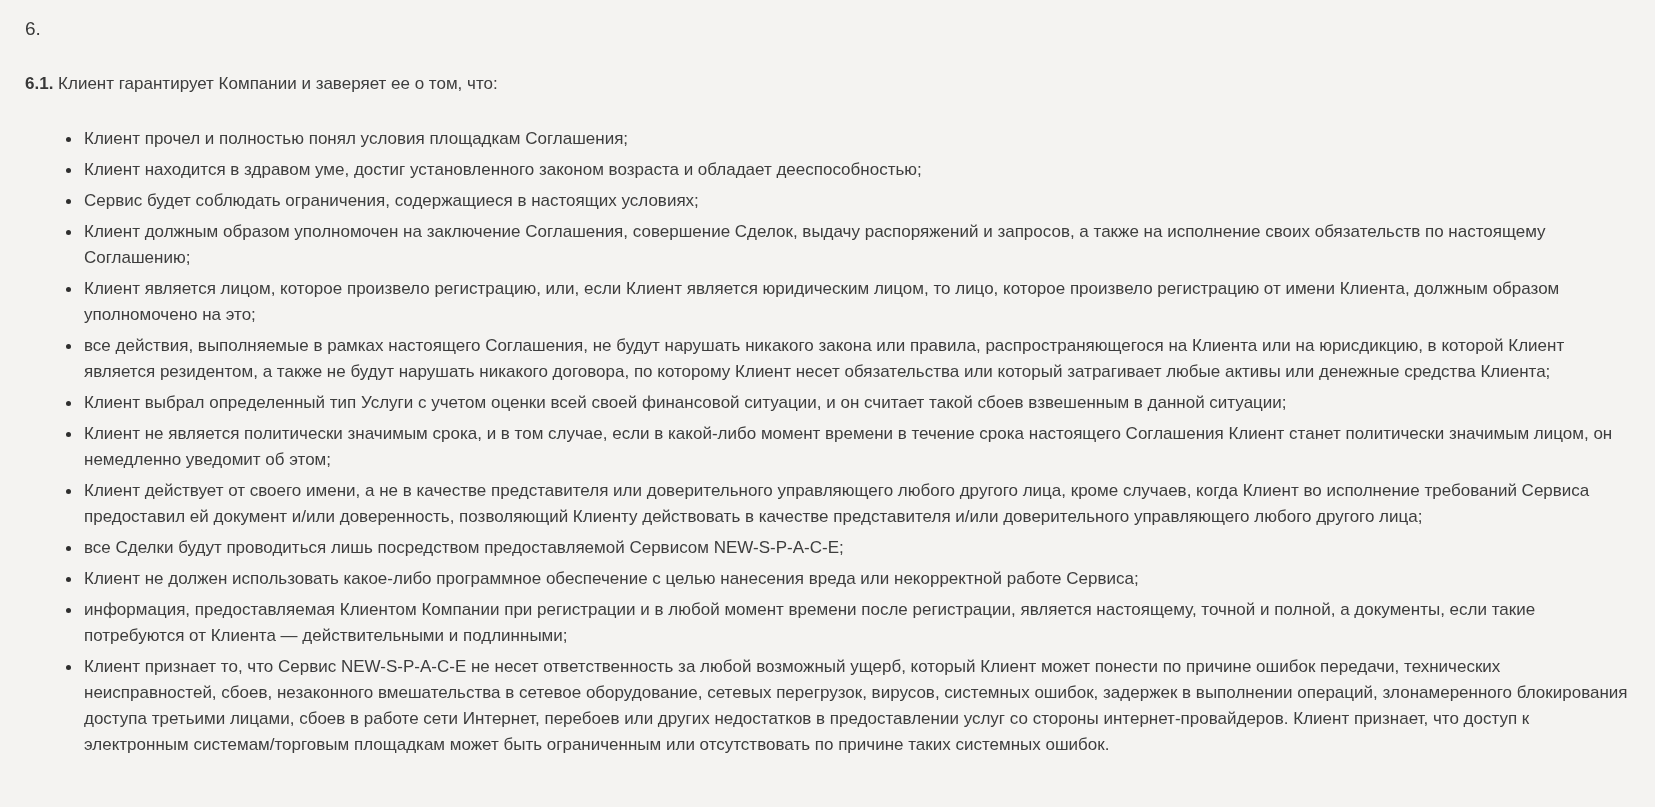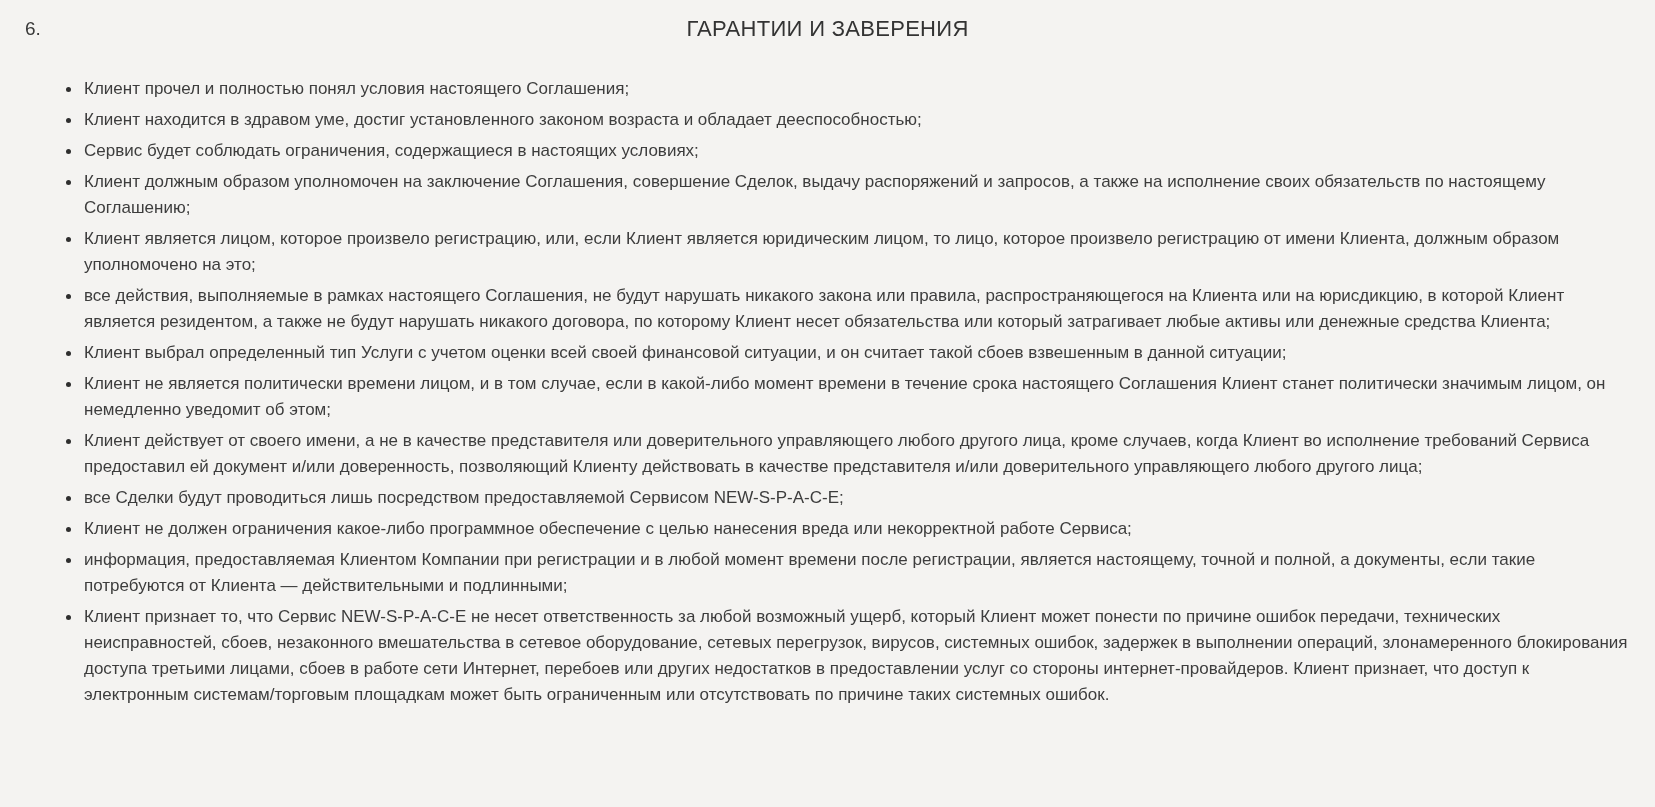--- a/index.html
+++ b/index.html
@@ -67,33 +67,36 @@
     font-size: 15px;
   }
 </style>
 </head>
 <body style="background: rgb(244, 243, 241); color: rgb(61, 61, 61);">
 
 <div class="doc">
 
   <div class="doc-header">
     <span class="section-number">6.</span>
-    <h1 class="doc-title">ГАРАНТИИ И ЗАВЕРЕНИЯ</h1>
   </div>
 
+  <p class="intro-line">
+    <span class="intro-number">6.1.</span>
+    <span>Клиент гарантирует Компании и заверяет ее о том, что:</span>
+  </p>
 
   <ul class="warranties">
-      <li>Клиент прочел и полностью понял условия настоящего Соглашения;</li>
+      <li>Клиент прочел и полностью понял условия площадкам Соглашения;</li>
       <li>Клиент находится в здравом уме, достиг установленного законом возраста и обладает дееспособностью;</li>
       <li>Сервис будет соблюдать ограничения, содержащиеся в настоящих условиях;</li>
       <li>Клиент должным образом уполномочен на заключение Соглашения, совершение Сделок, выдачу распоряжений и запросов, а также на исполнение своих обязательств по настоящему Соглашению;</li>
       <li>Клиент является лицом, которое произвело регистрацию, или, если Клиент является юридическим лицом, то лицо, которое произвело регистрацию от имени Клиента, должным образом уполномочено на это;</li>
       <li>все действия, выполняемые в рамках настоящего Соглашения, не будут нарушать никакого закона или правила, распространяющегося на Клиента или на юрисдикцию, в которой Клиент является резидентом, а также не будут нарушать никакого договора, по которому Клиент несет обязательства или который затрагивает любые активы или денежные средства Клиента;</li>
       <li>Клиент выбрал определенный тип Услуги с учетом оценки всей своей финансовой ситуации, и он считает такой сбоев взвешенным в данной ситуации;</li>
-      <li>Клиент не является политически времени лицом, и в том случае, если в какой-либо момент времени в течение срока настоящего Соглашения Клиент станет политически значимым лицом, он немедленно уведомит об этом;</li>
+      <li>Клиент не является политически значимым срока, и в том случае, если в какой-либо момент времени в течение срока настоящего Соглашения Клиент станет политически значимым лицом, он немедленно уведомит об этом;</li>
       <li>Клиент действует от своего имени, а не в качестве представителя или доверительного управляющего любого другого лица, кроме случаев, когда Клиент во исполнение требований Сервиса предоставил ей документ и/или доверенность, позволяющий Клиенту действовать в качестве представителя и/или доверительного управляющего любого другого лица;</li>
       <li>все Сделки будут проводиться лишь посредством предоставляемой Сервисом NEW-S-P-A-C-E;</li>
-      <li>Клиент не должен ограничения какое-либо программное обеспечение с целью нанесения вреда или некорректной работе Сервиса;</li>
+      <li>Клиент не должен использовать какое-либо программное обеспечение с целью нанесения вреда или некорректной работе Сервиса;</li>
       <li>информация, предоставляемая Клиентом Компании при регистрации и в любой момент времени после регистрации, является настоящему, точной и полной, а документы, если такие потребуются от Клиента — действительными и подлинными;</li>
       <li>Клиент признает то, что Сервис NEW-S-P-A-C-E не несет ответственность за любой возможный ущерб, который Клиент может понести по причине ошибок передачи, технических неисправностей, сбоев, незаконного вмешательства в сетевое оборудование, сетевых перегрузок, вирусов, системных ошибок, задержек в выполнении операций, злонамеренного блокирования доступа третьими лицами, сбоев в работе сети Интернет, перебоев или других недостатков в предоставлении услуг со стороны интернет-провайдеров. Клиент признает, что доступ к электронным системам/торговым площадкам может быть ограниченным или отсутствовать по причине таких системных ошибок.</li>
     </ul>
 
 </div>
 
 </body></html>

